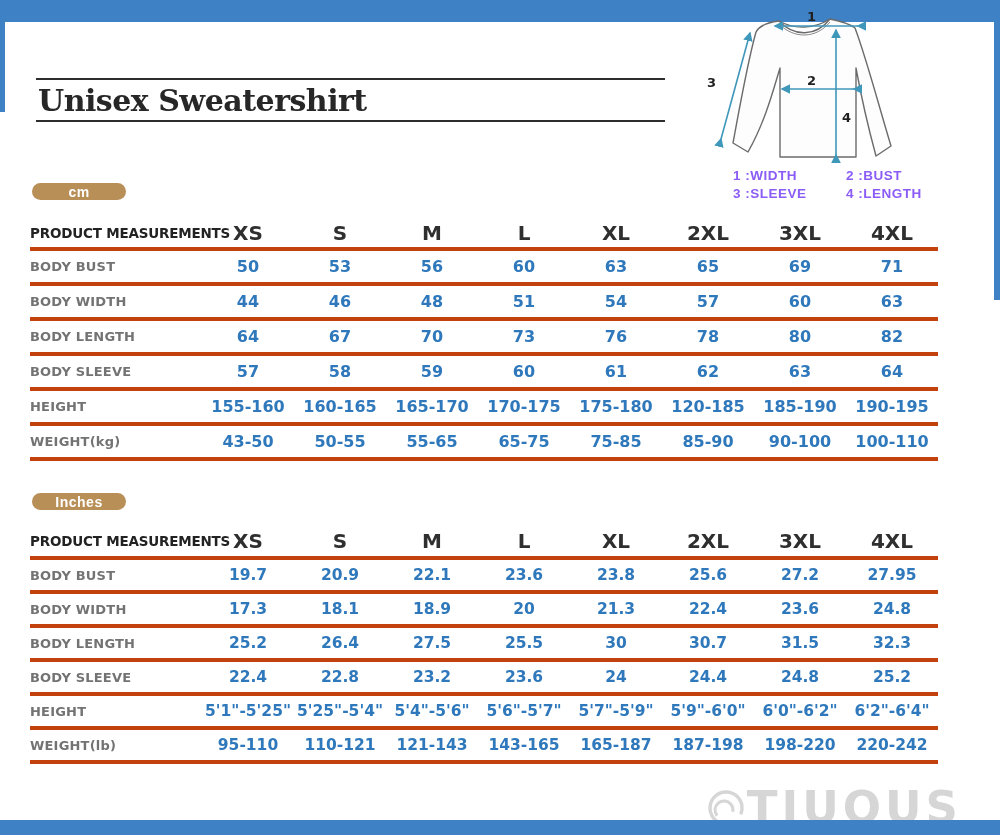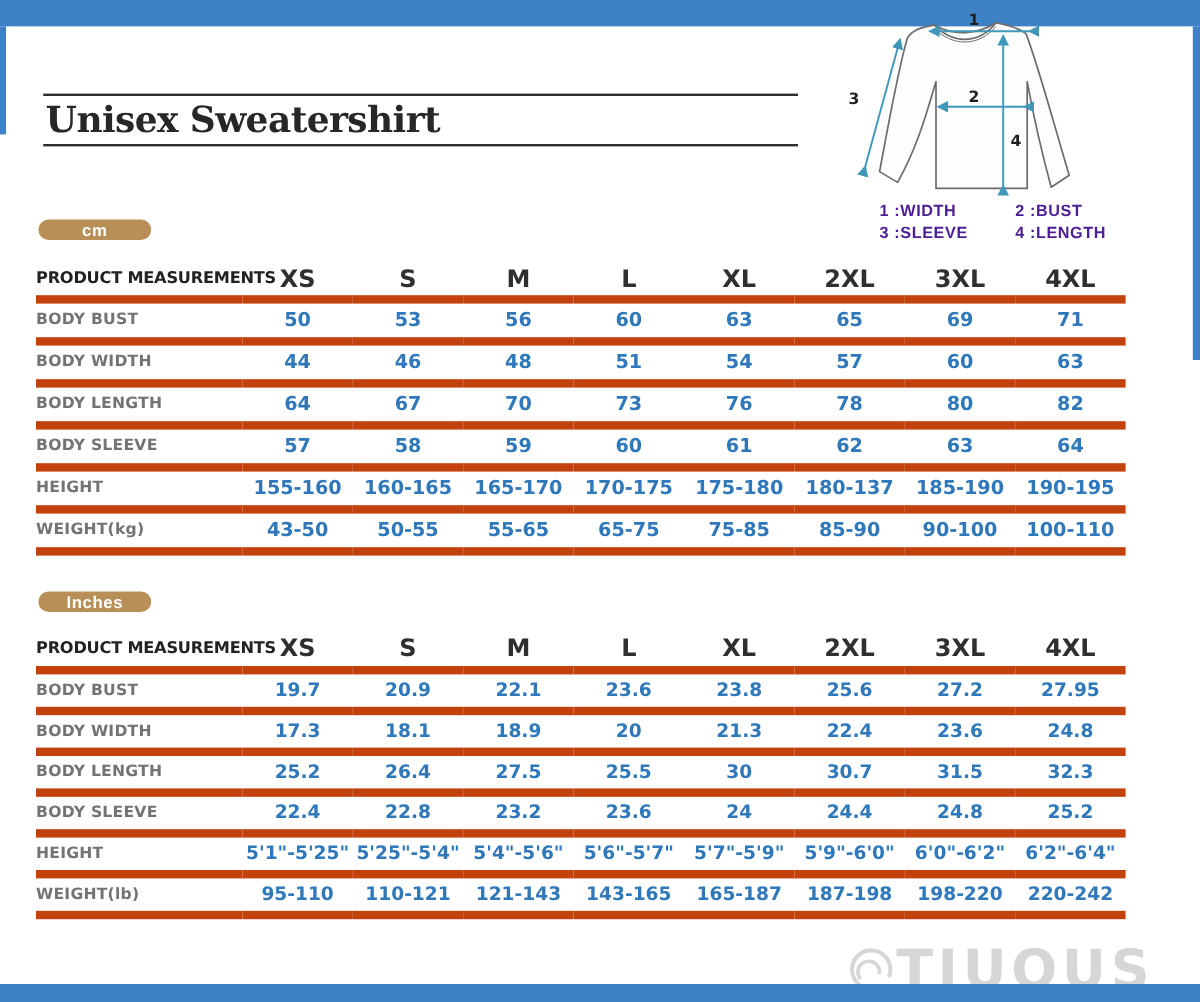--- a/index.html
+++ b/index.html
@@ -18,35 +18,35 @@
   .subtitle{position:absolute;left:38px;top:83px;font-family:"DejaVu Serif",serif;
             font-size:30px;font-weight:700;letter-spacing:-0.5px;color:#272727;}
   .rule{position:absolute;left:36px;width:629px;height:2px;background:#2e2e2e;}
   .rule-1{top:78px;}
   .rule-2{top:120px;}
 
   
   .sweater-wrap{position:absolute;left:700px;top:5px;width:215px;height:163px;}
   .legend{position:absolute;left:733px;top:168px;display:grid;
           grid-template-columns:113px auto;gap:3px 0;
-          font-size:13.5px;font-weight:700;letter-spacing:.5px;color:#4c1d95;}
+          font-size:13.5px;font-weight:700;letter-spacing:.5px;color:#8b5cf6;}
 
   
   .unit-pill{position:absolute;left:32px;width:94px;height:17px;background:#b98f58;
              border-radius:12px;color:#fff;font-weight:700;font-size:14px;
              display:flex;align-items:center;justify-content:center;letter-spacing:.5px;}
   .pill-cm{top:183px;}
   .pill-in{top:493px;}
 
   
   table.size-table{position:absolute;left:30px;width:908px;border-collapse:collapse;table-layout:fixed;
                    font-family:"DejaVu Sans",sans-serif;}
   #table-cm{top:218px;}
   #table-in{top:526px;}
-  .size-table tr{border-bottom:7px solid #c2410c;}
+  .size-table tr{border-bottom:4px solid #c2410c;}
   .size-table th,.size-table td{padding:0;vertical-align:middle;}
   .size-table col.c-lbl{width:172px;}
   .size-table th.lbl{text-align:left;font-size:13.5px;letter-spacing:-0.2px;color:#222;white-space:nowrap;}
   .size-table th.sz{text-align:center;font-size:20px;font-weight:700;color:#2f2f2f;}
   .size-table td.lbl{text-align:left;font-size:13px;font-weight:700;color:#737373;letter-spacing:.2px;white-space:nowrap;}
   .size-table td.val{text-align:center;font-size:16px;font-weight:700;color:#2e78bb;white-space:nowrap;}
   #table-cm thead tr{height:31px;}
   #table-cm tbody tr{height:35px;}
   #table-in thead tr{height:32px;}
   #table-in tbody tr{height:34px;}
@@ -186,21 +186,21 @@
           <td class="val">63</td>
           <td class="val">64</td>
         </tr>
         <tr>
           <td class="lbl">HEIGHT</td>
           <td class="val">155-160</td>
           <td class="val">160-165</td>
           <td class="val">165-170</td>
           <td class="val">170-175</td>
           <td class="val">175-180</td>
-          <td class="val">180-137</td>
+          <td class="val">120-185</td>
           <td class="val">185-190</td>
           <td class="val">190-195</td>
         </tr>
         <tr>
           <td class="lbl">WEIGHT(kg)</td>
           <td class="val">43-50</td>
           <td class="val">50-55</td>
           <td class="val">55-65</td>
           <td class="val">65-75</td>
           <td class="val">75-85</td>

